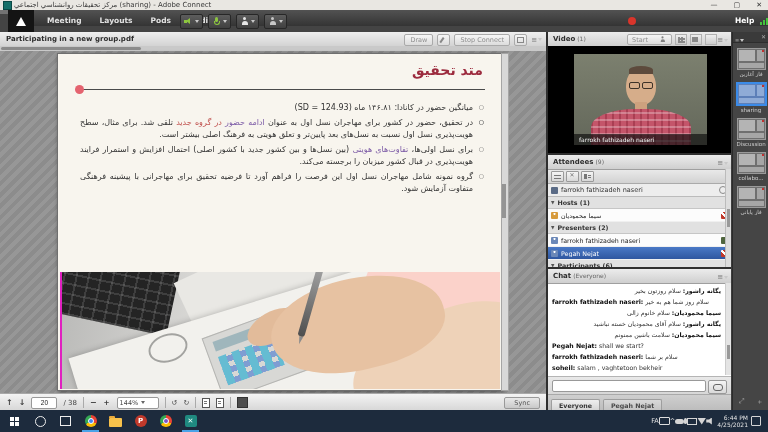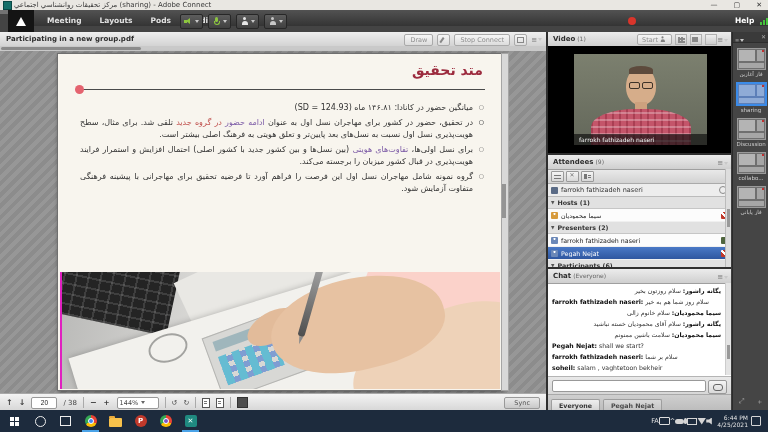--- a/index.html
+++ b/index.html
@@ -90,21 +90,21 @@
   .sync-btn{position:absolute;right:6px;top:2.5px;font-size:6.5px;color:#555;border:1px solid #999;border-radius:2px;background:linear-gradient(#e8e8e8,#c9c9c9);padding:1px 9px;}
   
   .pods-column{position:absolute;left:546px;top:32px;width:185px;height:378px;background:#3e3e3e;border-left:2px solid #2f2f2f;}
   .pod-header{position:relative;height:14px;background:linear-gradient(#ececec,#cfcfcf);border-bottom:1px solid #9f9f9f;font-size:7px;line-height:14px;color:#2e2e2e;}
   .pod-title{font-weight:bold;margin-left:5px;}
   .pod-count{color:#666;font-size:6px;margin-left:2px;}
   .pod-header .pod-menu{position:absolute;right:3px;top:3px;}
   
   .video-pod{position:absolute;left:0;top:0;width:183px;height:121px;border-bottom:2px solid #2f2f2f;}
   .video-hdr-btns{position:absolute;right:14px;top:2px;display:flex;gap:3px;align-items:center;}
-  .start-btn{display:flex;align-items:center;gap:0;font-size:6.5px;color:#8f8f8f;border:1px solid #aaa;border-radius:2px;background:linear-gradient(#f6f6f6,#dcdcdc);padding:0 4px;height:9px;}
+  .start-btn{display:flex;align-items:center;gap:10px;font-size:6.5px;color:#8f8f8f;border:1px solid #aaa;border-radius:2px;background:linear-gradient(#f6f6f6,#dcdcdc);padding:0 4px;height:9px;}
   .mini-ic{width:10px;height:9px;border:1px solid #b0b0b0;background:linear-gradient(#eee,#ccc);position:relative;}
   .grid-ic::before{content:"";position:absolute;inset:1.5px;background:repeating-linear-gradient(90deg,#888 0 2px,transparent 2px 3.5px),repeating-linear-gradient(0deg,#888 0 2px,transparent 2px 3.5px);}
   .film-ic::before{content:"";position:absolute;left:1px;top:1.5px;width:6px;height:5px;background:#888;}
   .vid-content{position:absolute;left:0;top:14px;width:183px;height:107px;background:#000;}
   .vid-frame{position:absolute;left:26px;top:8px;width:133px;height:91px;overflow:hidden;background:linear-gradient(#7c806f,#63675a);}
   .vid-head{position:absolute;left:50%;top:13px;transform:translateX(-50%);width:30px;height:38px;background:#d6ad8a;border-radius:50% 50% 46% 46%;}
   .vid-head::before{content:"";position:absolute;left:3px;top:-1px;width:24px;height:8px;border-radius:50% 50% 0 0;background:#5d4a3c;}
   .vid-glasses{position:absolute;left:50%;top:28px;transform:translateX(-50%);width:24px;height:6px;}
   .vid-glasses::before,.vid-glasses::after{content:"";position:absolute;top:0;width:9px;height:5px;border:1px solid #3d3228;border-radius:2px;}
   .vid-glasses::before{left:0;} .vid-glasses::after{right:0;}

